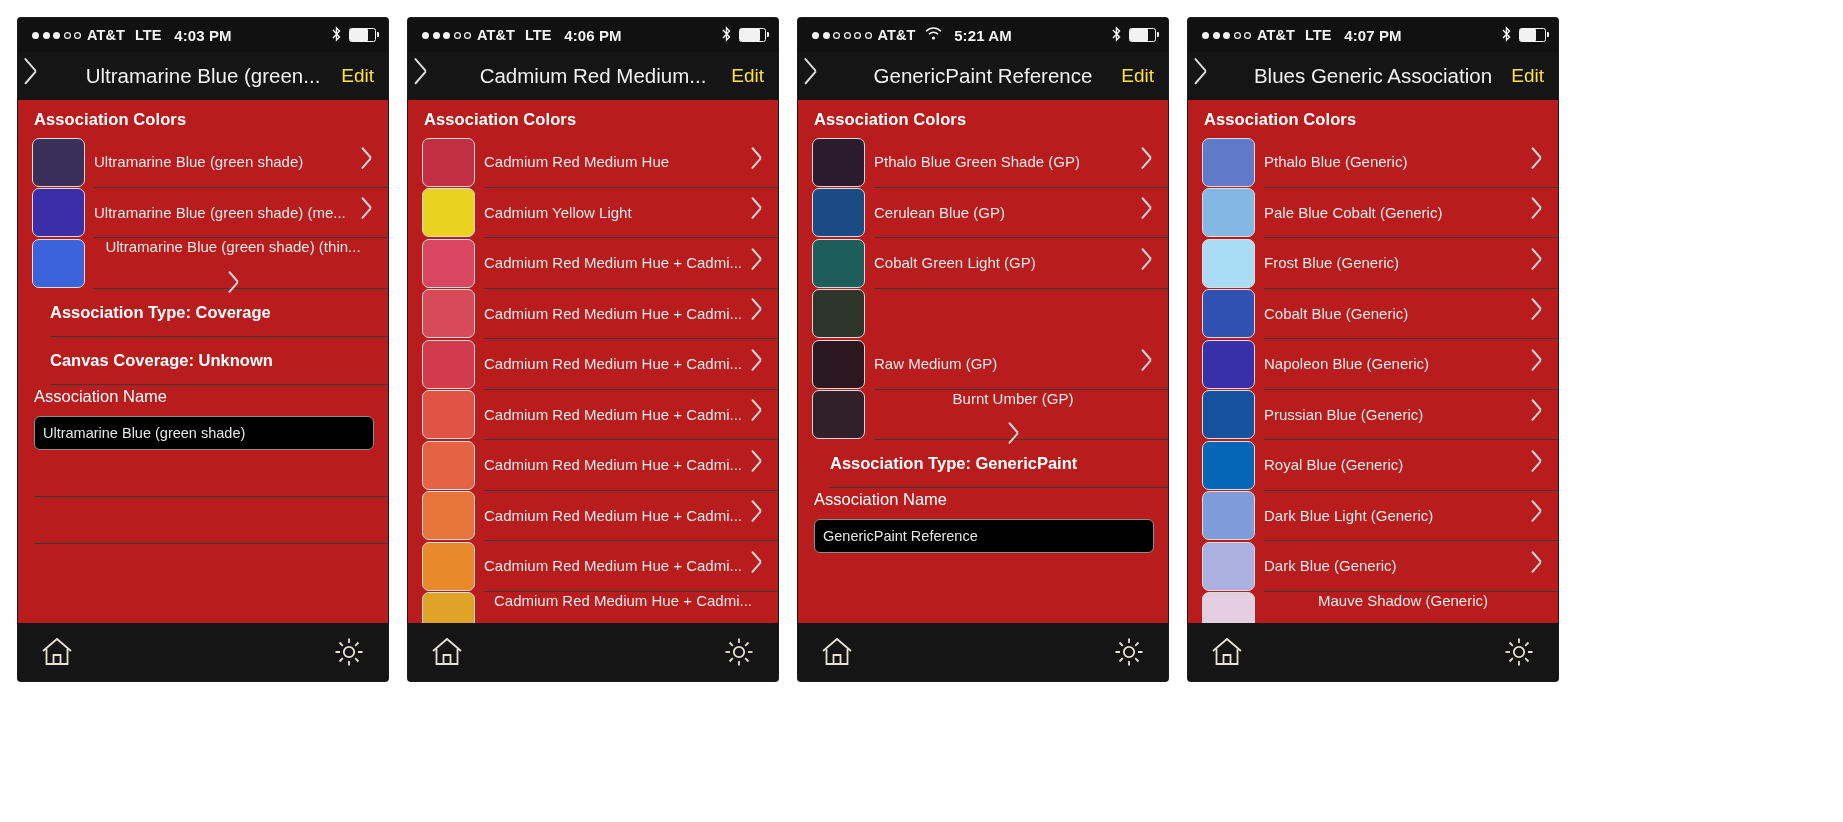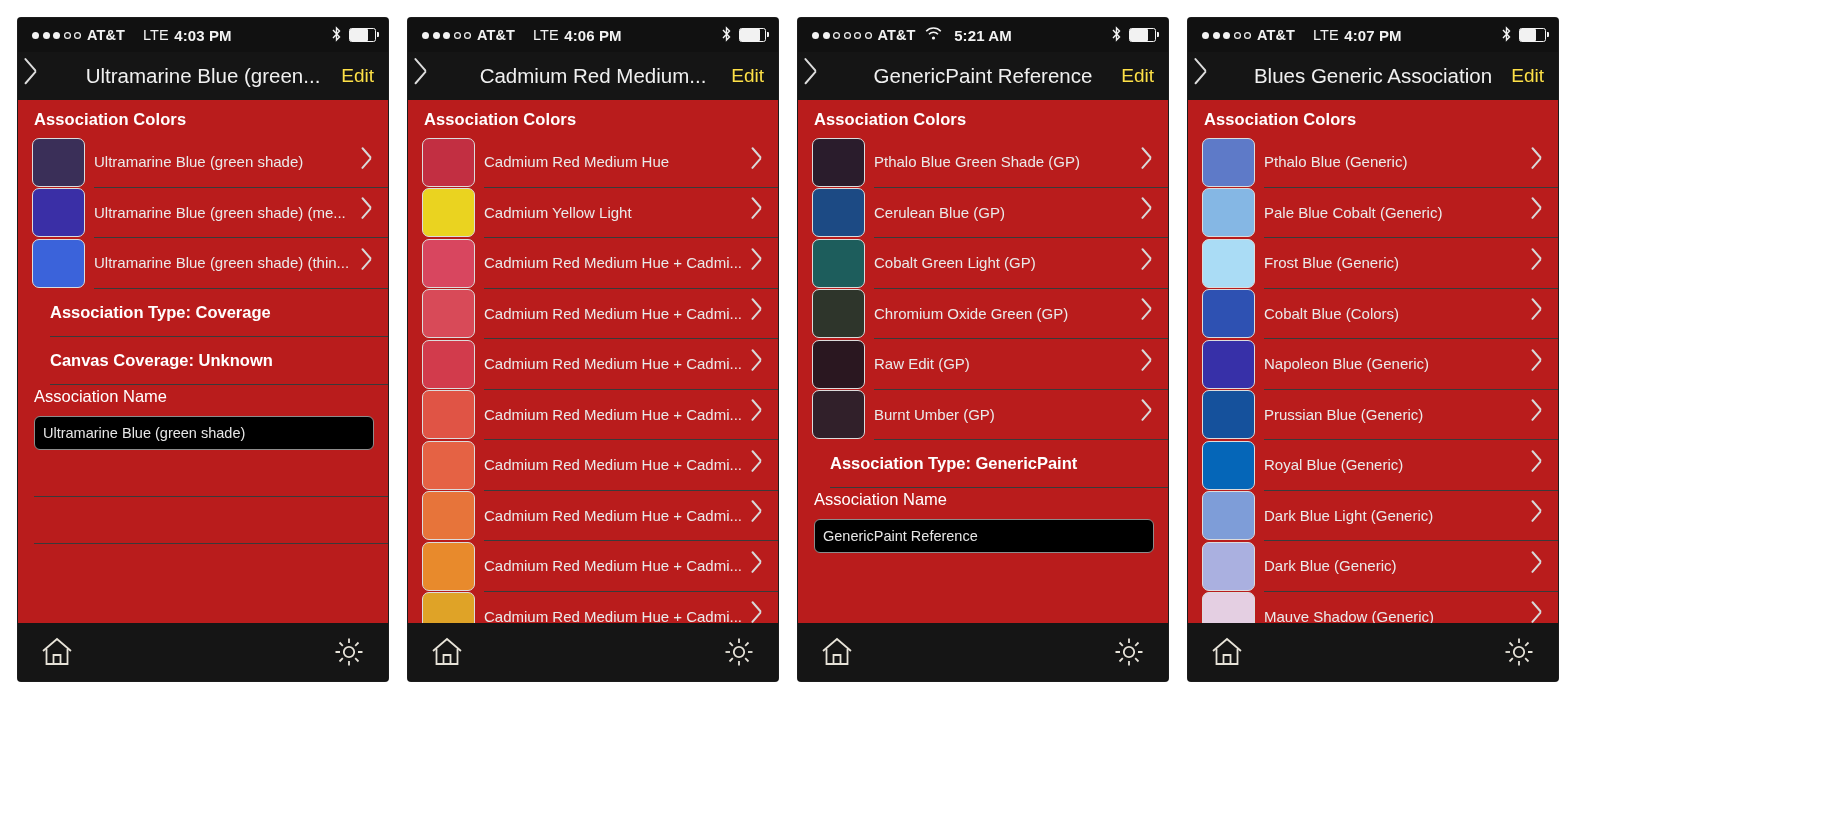--- a/index.html
+++ b/index.html
@@ -16,21 +16,21 @@
 
   
   .statusbar{height:34px;flex:0 0 34px;background:#111111;color:#f2f2f2;
              display:flex;align-items:center;position:relative;font-size:14.5px;
              font-weight:bold;letter-spacing:.1px;}
   .sb-left{display:flex;align-items:center;gap:6px;padding-left:14px;}
   .dots{display:flex;align-items:center;gap:3.5px;}
   .dot{width:7px;height:7px;border-radius:50%;background:#f2f2f2;}
   .dot.off{background:transparent;box-shadow:inset 0 0 0 1.2px #f2f2f2;}
   .carrier{font-size:14.5px;font-weight:bold;}
-  .netlabel{font-size:14.5px;font-weight:normal;margin-left:12px;text-align:center;}
+  .netlabel{font-size:14.5px;font-weight:bold;margin-left:4px;text-align:center;}
   .wifi{margin-left:4px;display:inline-block;}
   .sb-time{position:absolute;left:0;right:0;text-align:center;font-size:15px;font-weight:bold;}
   .sb-right{margin-left:auto;display:flex;align-items:center;gap:7px;padding-right:12px;}
   .bt{display:inline-block;}
   .batt{width:25px;height:12px;border:1.4px solid #f2f2f2;border-radius:2.5px;position:relative;}
   .batt:after{content:"";position:absolute;right:-4px;top:3px;width:2px;height:5px;
               background:#f2f2f2;border-radius:0 1px 1px 0;}
   .batt i{display:block;height:100%;background:#f2f2f2;border-radius:1px;}
 
   
@@ -49,21 +49,21 @@
   
   .screen{flex:1 1 auto;background:#b91c1c;overflow:hidden;position:relative;}
   .sectitle{font-size:16.5px;font-weight:bold;color:#ffffff;padding:10px 0 8px 16px;
             letter-spacing:.1px;}
   .rows{position:relative;}
   .row{display:flex;align-items:center;height:50.5px;position:relative;}
   .sw{width:53px;height:49px;border-radius:7px;flex:0 0 53px;margin-left:14px;
       border:1.6px solid #dcdcdc;box-sizing:border-box;}
   .rowbody{flex:1 1 auto;height:100%;margin-left:9px;display:flex;align-items:center;
            border-bottom:1px solid #3a3a3a;padding-right:10px;box-sizing:border-box;}
-  .row:last-child .rowbody{border-bottom:1px solid #3a3a3a;}
+  .row:last-child .rowbody{border-bottom:1px solid #3a3a3a;flex-direction:column;}
   .rowlabel{flex:1 1 auto;font-size:15px;color:#eaeaea;white-space:nowrap;overflow:hidden;
             text-overflow:ellipsis;padding-right:6px;}
   .chev{width:12px;height:20px;position:relative;flex:0 0 12px;margin-right:6px;}
   .chev:before,.chev:after{content:"";position:absolute;right:1px;width:14px;height:2.2px;
       background:#d8d8d8;border-radius:2px;}
   .chev:before{top:5px;transform:rotate(49deg);transform-origin:right center;}
   .chev:after{top:5px;transform:rotate(-49deg);transform-origin:right center;}
 
   .infoline{font-size:16.5px;font-weight:bold;color:#ffffff;padding:14px 0 14px 16px;
             border-bottom:1px solid #3a3a3a;margin:0 0 0 16px;padding-left:0;}
@@ -380,29 +380,25 @@
           </div>
         <div class="row">
             <div class="sw" style="background:#1d5d5c"></div>
             <div class="rowbody">
               <div class="rowlabel">Cobalt Green Light (GP)</div>
               <span class="chev"></span>
             </div>
           </div>
         <div class="row">
             <div class="sw" style="background:#2e352b"></div>
-            <div class="rowbody">
-              <div class="rowlabel">Chromium Oxide Green (GP)</div>
-              <span class="chev"></span>
-            </div>
           </div>
         <div class="row">
             <div class="sw" style="background:#2a1720"></div>
             <div class="rowbody">
-              <div class="rowlabel">Raw Edit (GP)</div>
+              <div class="rowlabel">Raw Medium (GP)</div>
               <span class="chev"></span>
             </div>
           </div>
         <div class="row">
             <div class="sw" style="background:#31202a"></div>
             <div class="rowbody">
               <div class="rowlabel">Burnt Umber (GP)</div>
               <span class="chev"></span>
             </div>
           </div>
@@ -496,21 +492,21 @@
         <div class="row">
             <div class="sw" style="background:#aadcf5"></div>
             <div class="rowbody">
               <div class="rowlabel">Frost Blue (Generic)</div>
               <span class="chev"></span>
             </div>
           </div>
         <div class="row">
             <div class="sw" style="background:#2e51b2"></div>
             <div class="rowbody">
-              <div class="rowlabel">Cobalt Blue (Colors)</div>
+              <div class="rowlabel">Cobalt Blue (Generic)</div>
               <span class="chev"></span>
             </div>
           </div>
         <div class="row">
             <div class="sw" style="background:#3730a8"></div>
             <div class="rowbody">
               <div class="rowlabel">Napoleon Blue (Generic)</div>
               <span class="chev"></span>
             </div>
           </div>

